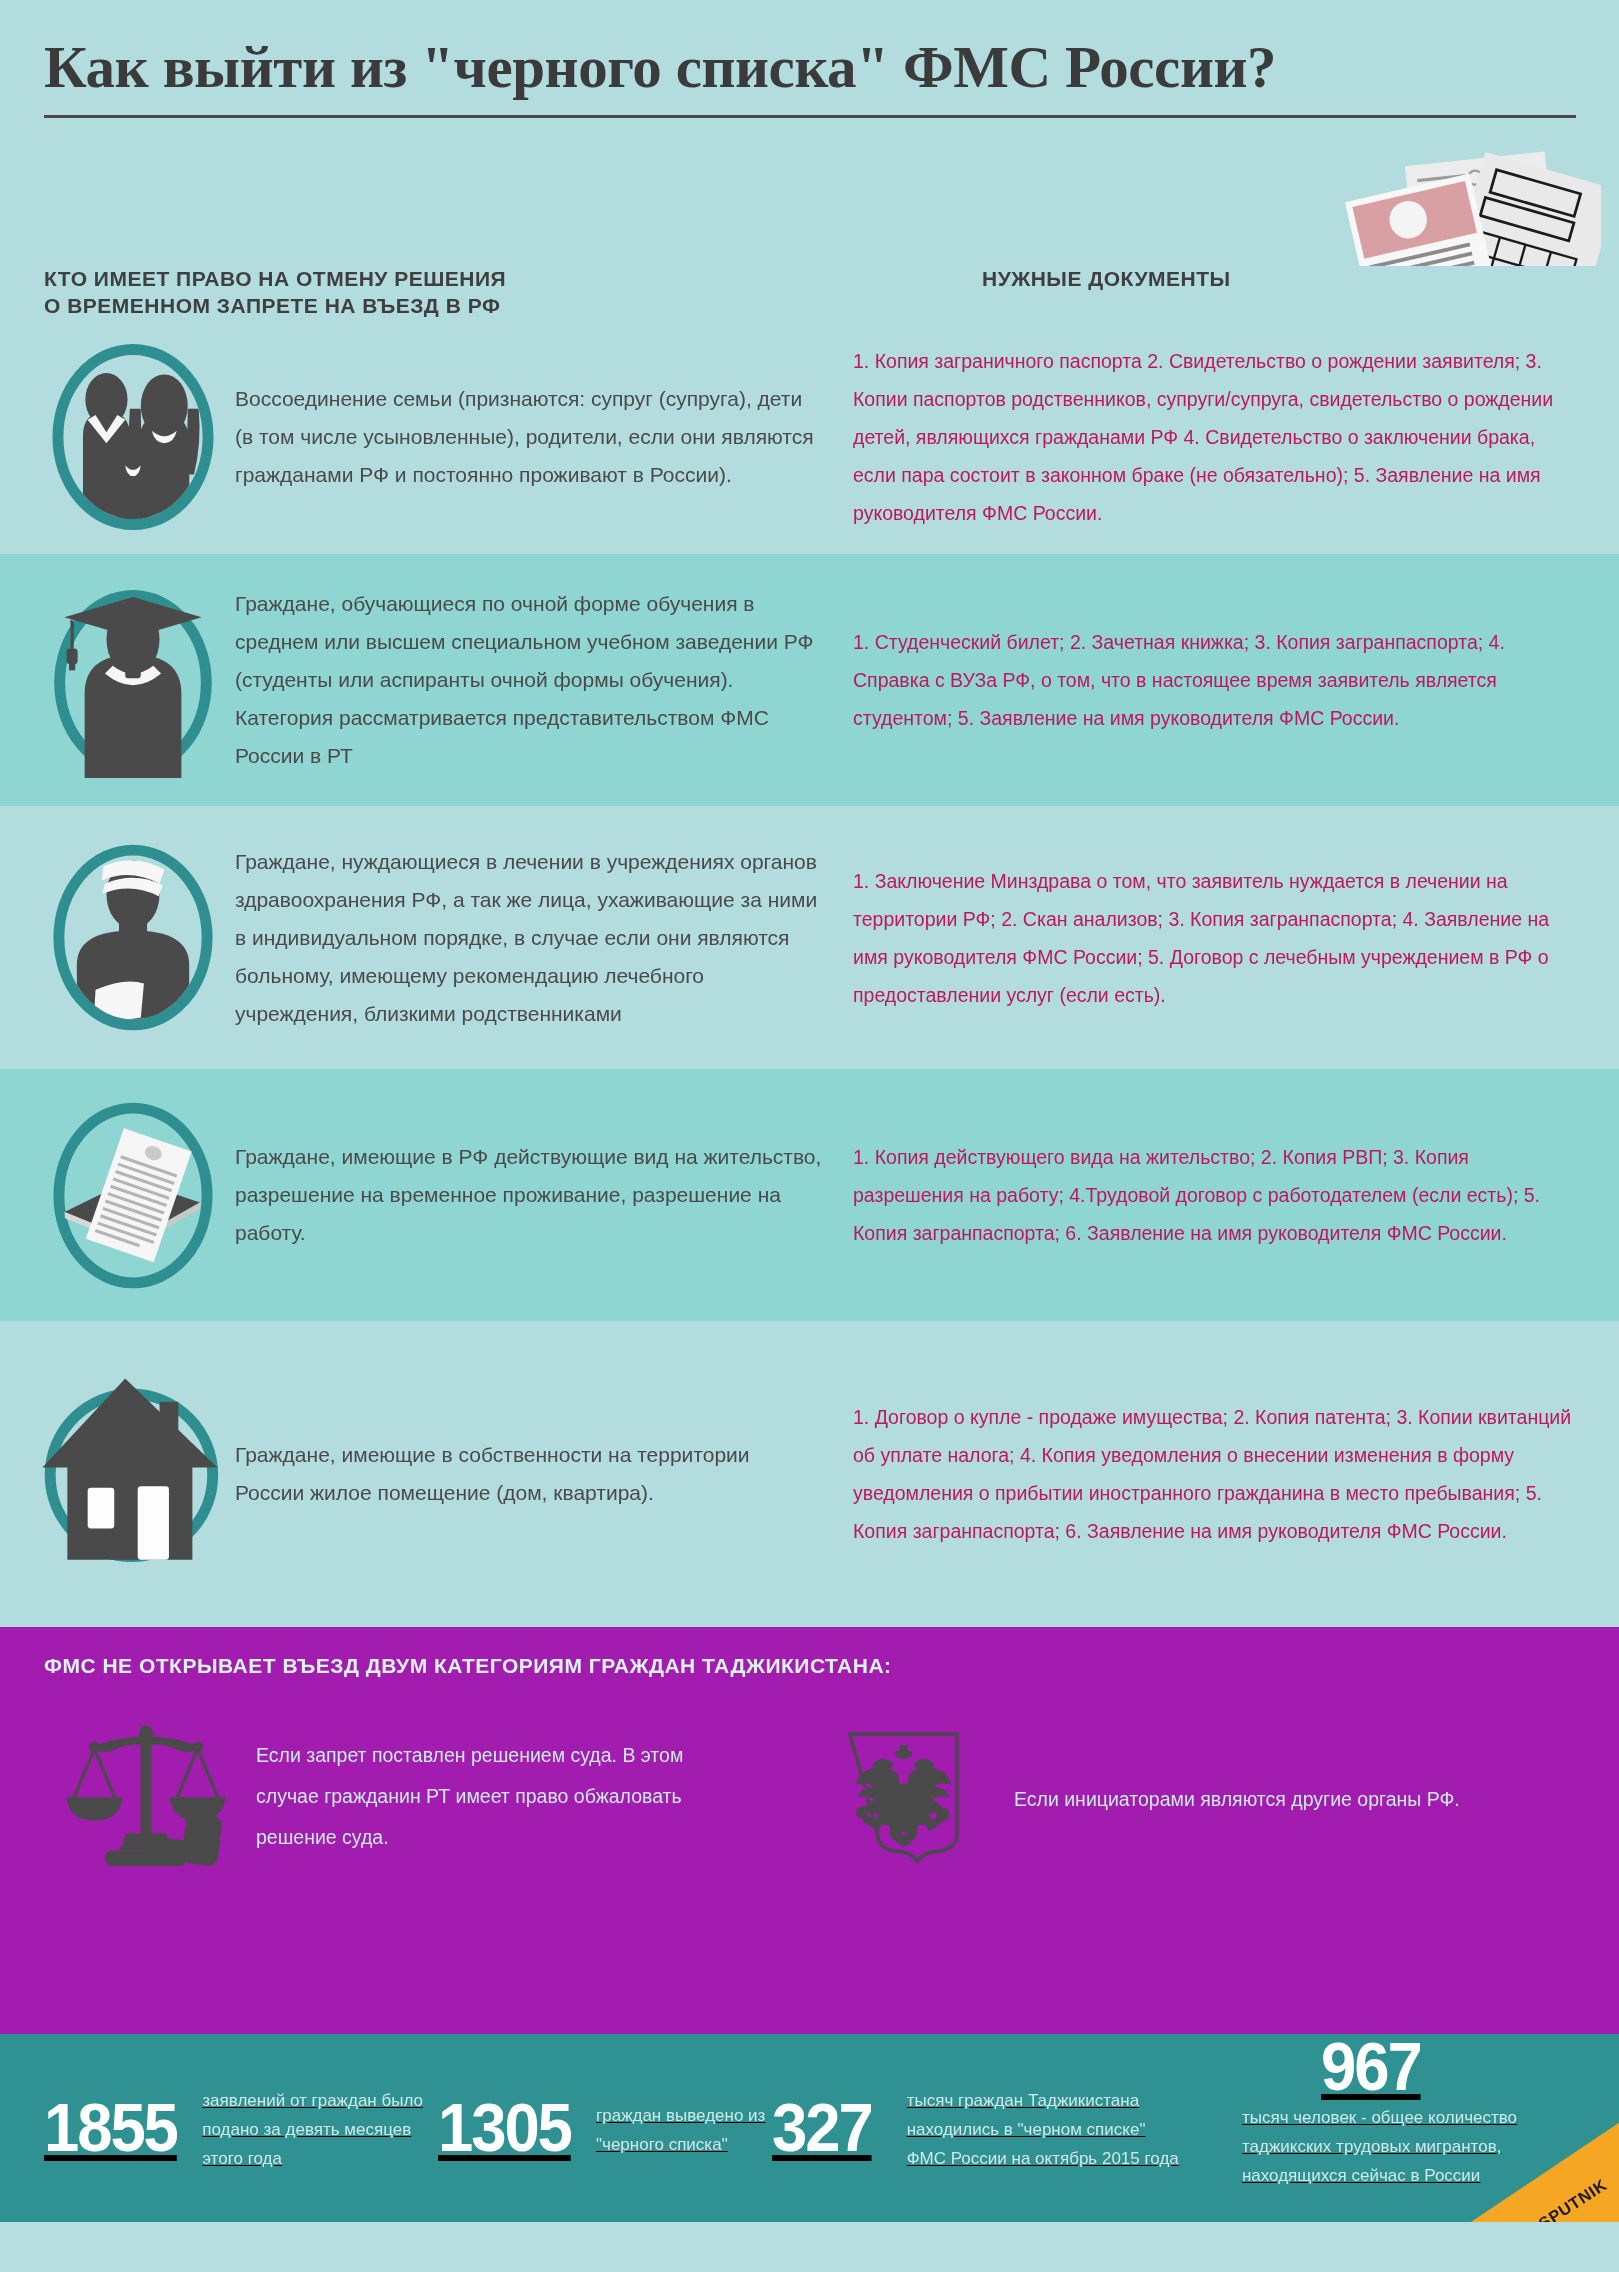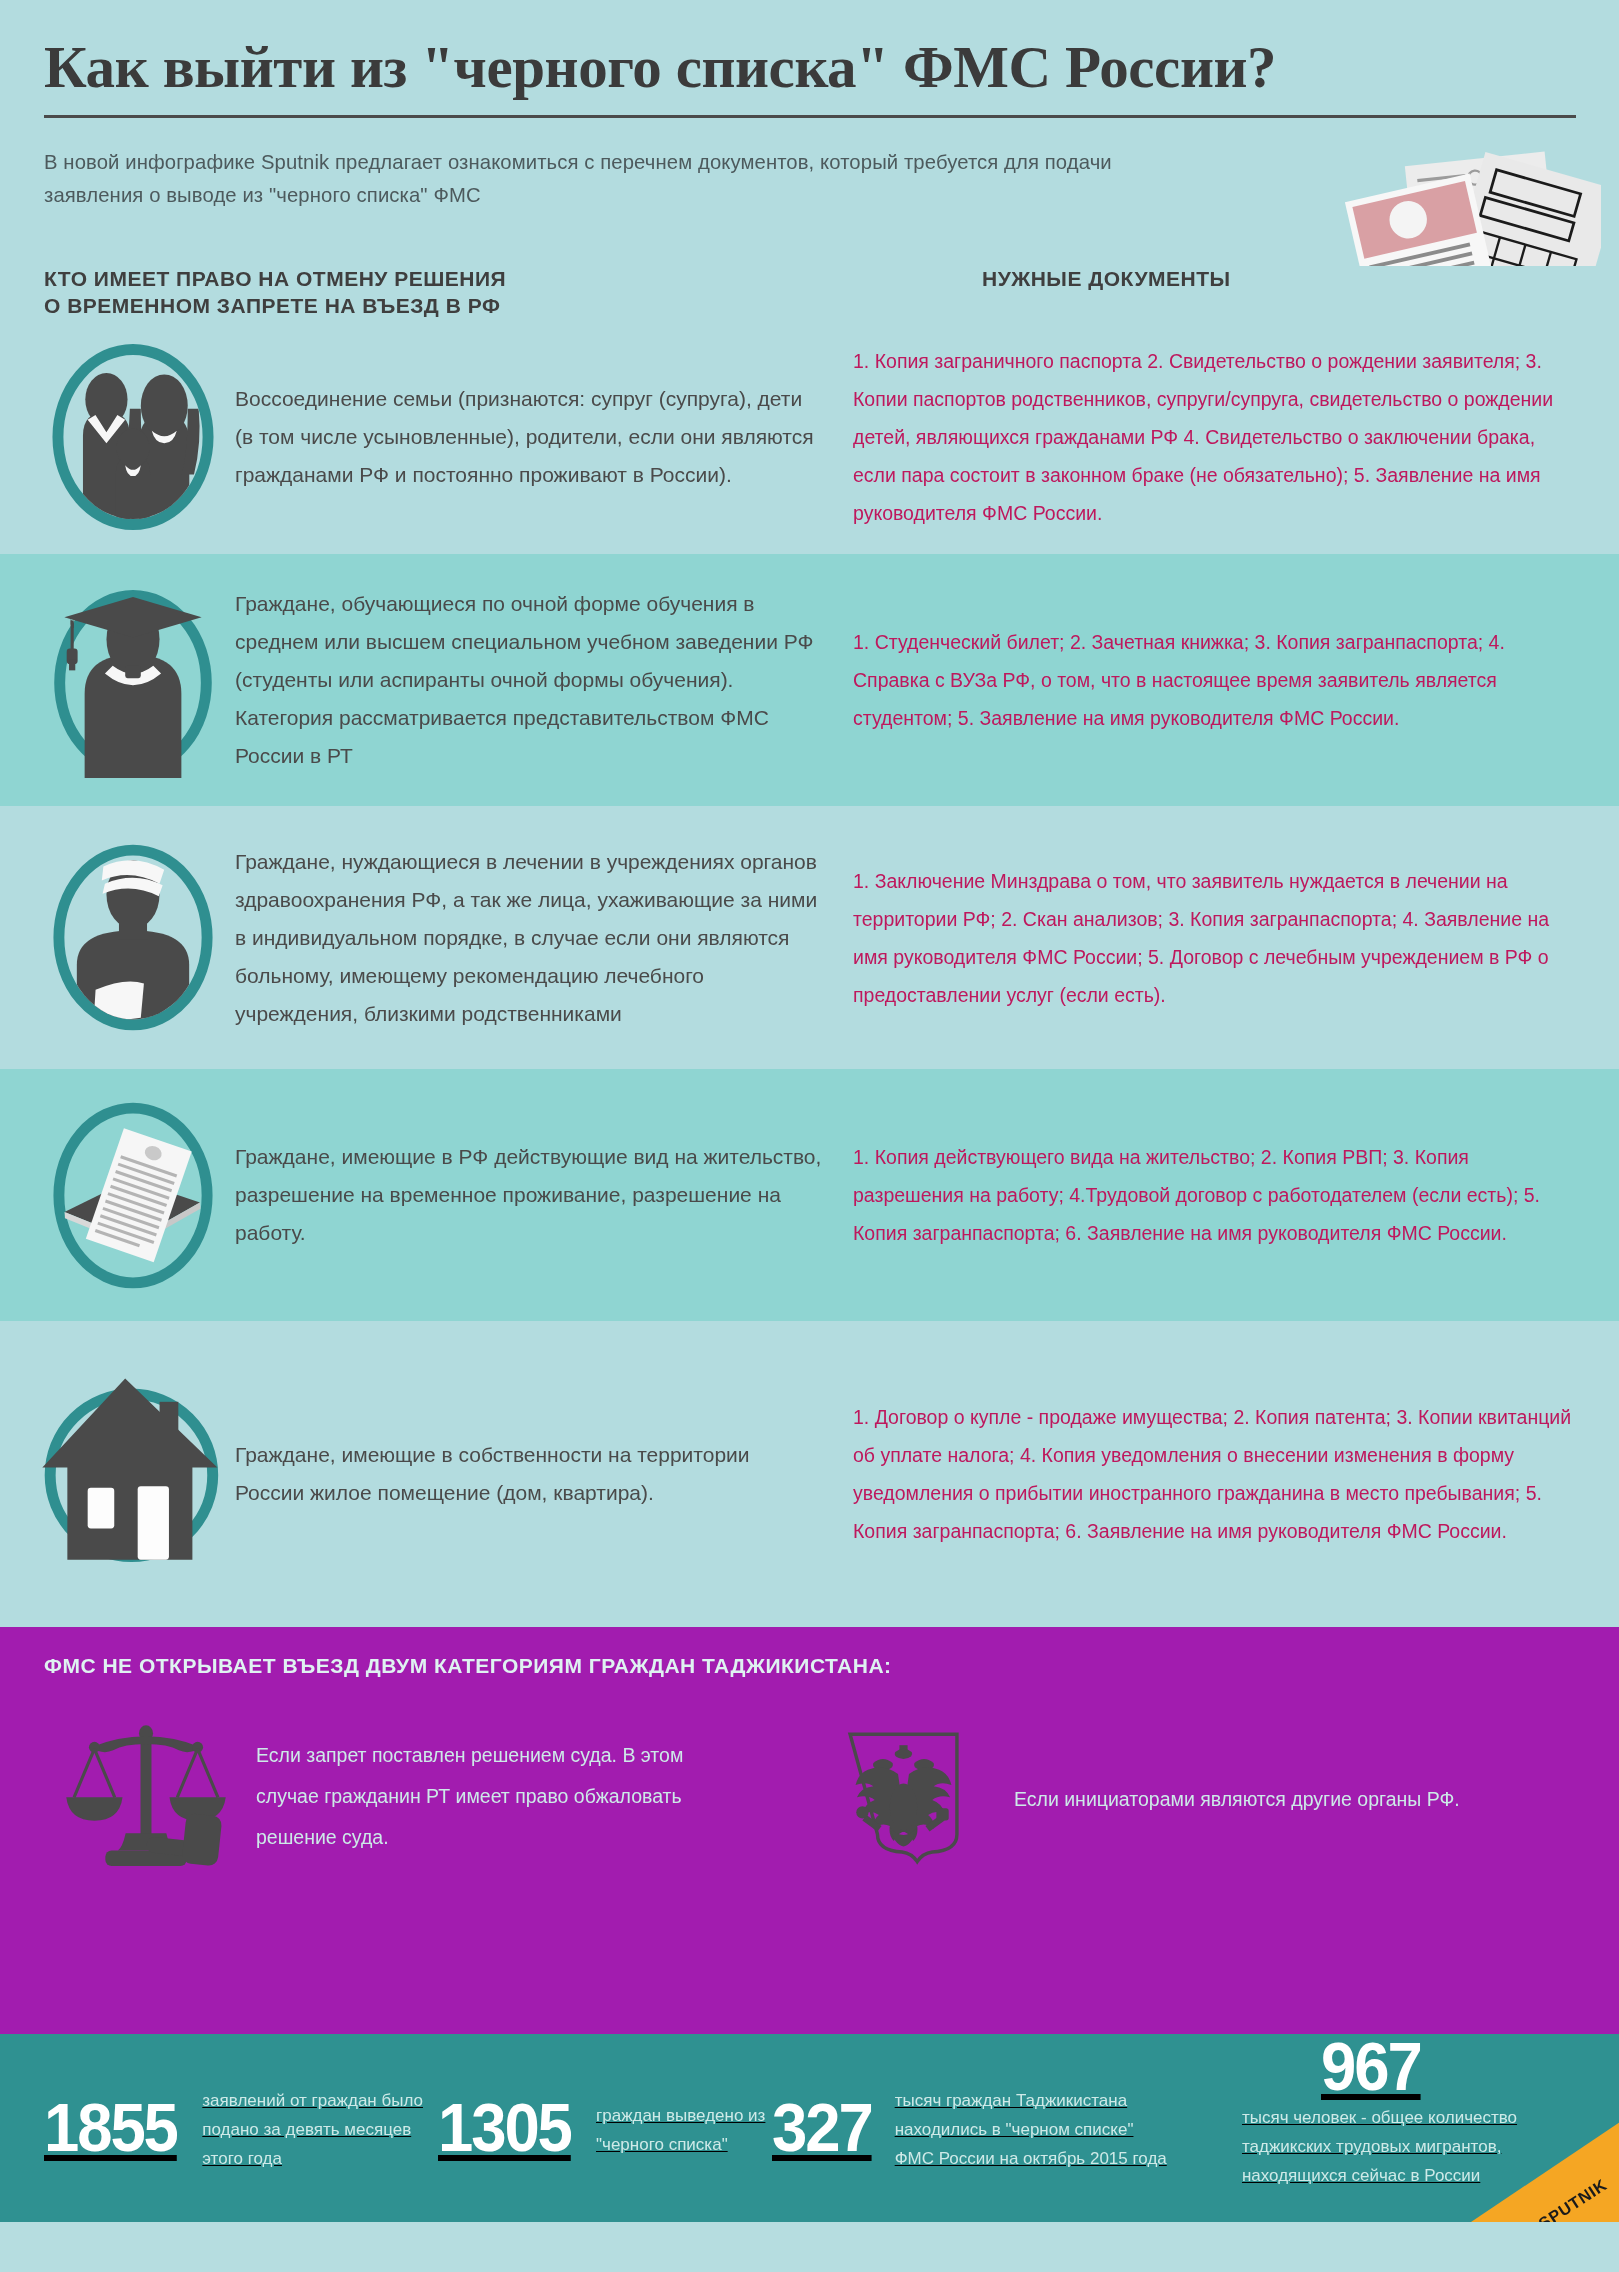--- a/index.html
+++ b/index.html
@@ -141,21 +141,21 @@
   .stats {
     position: relative;
     background: #2f9191;
     display: flex;
     padding: 0 44px;
     height: 188px;
   }
   .stat { display: flex; align-items: center; text-decoration: underline; }
   .stat:nth-child(1) { width: 414px; }
   .stat:nth-child(2) { width: 352px; }
-  .stat:nth-child(3) { width: 438px; }
+  .stat:nth-child(3) { width: 438px; gap: 12px; }
   .stat:nth-child(4) { width: 407px; flex-direction: column; }
   .stat-num {
     font-family: "Liberation Sans", sans-serif;
     font-weight: bold;
     font-size: 69px;
     line-height: 66px;
     color: #ffffff;
     letter-spacing: -2.3px;
     transform: scaleX(0.92);
     transform-origin: left top;
@@ -199,21 +199,20 @@
   }
 </style>
 </head>
 <body>
 
 <div id="page">
 
   <div class="header">
     <div class="title">Как выйти из "черного списка" ФМС России?</div>
     <div class="rule"></div>
-    <div class="subtitle">В новой инфографике Sputnik предлагает ознакомиться с перечнем документов, который требуется для подачи заявления о выводе из "черного списка" ФМС</div>
 
     <div class="doc-pile">
       <svg viewBox="0 0 360 300" width="281" height="235">
 
         <g transform="rotate(-6 210 150)">
           <rect x="122" y="18" width="180" height="248" fill="#ececec"></rect>
           <g fill="#9b9b9b">
             <rect x="136" y="36" width="62" height="4"></rect>
             <rect x="136" y="45" width="52" height="4"></rect>
             <circle cx="210" cy="42" r="9" fill="none" stroke="#9b9b9b" stroke-width="3"></circle>

